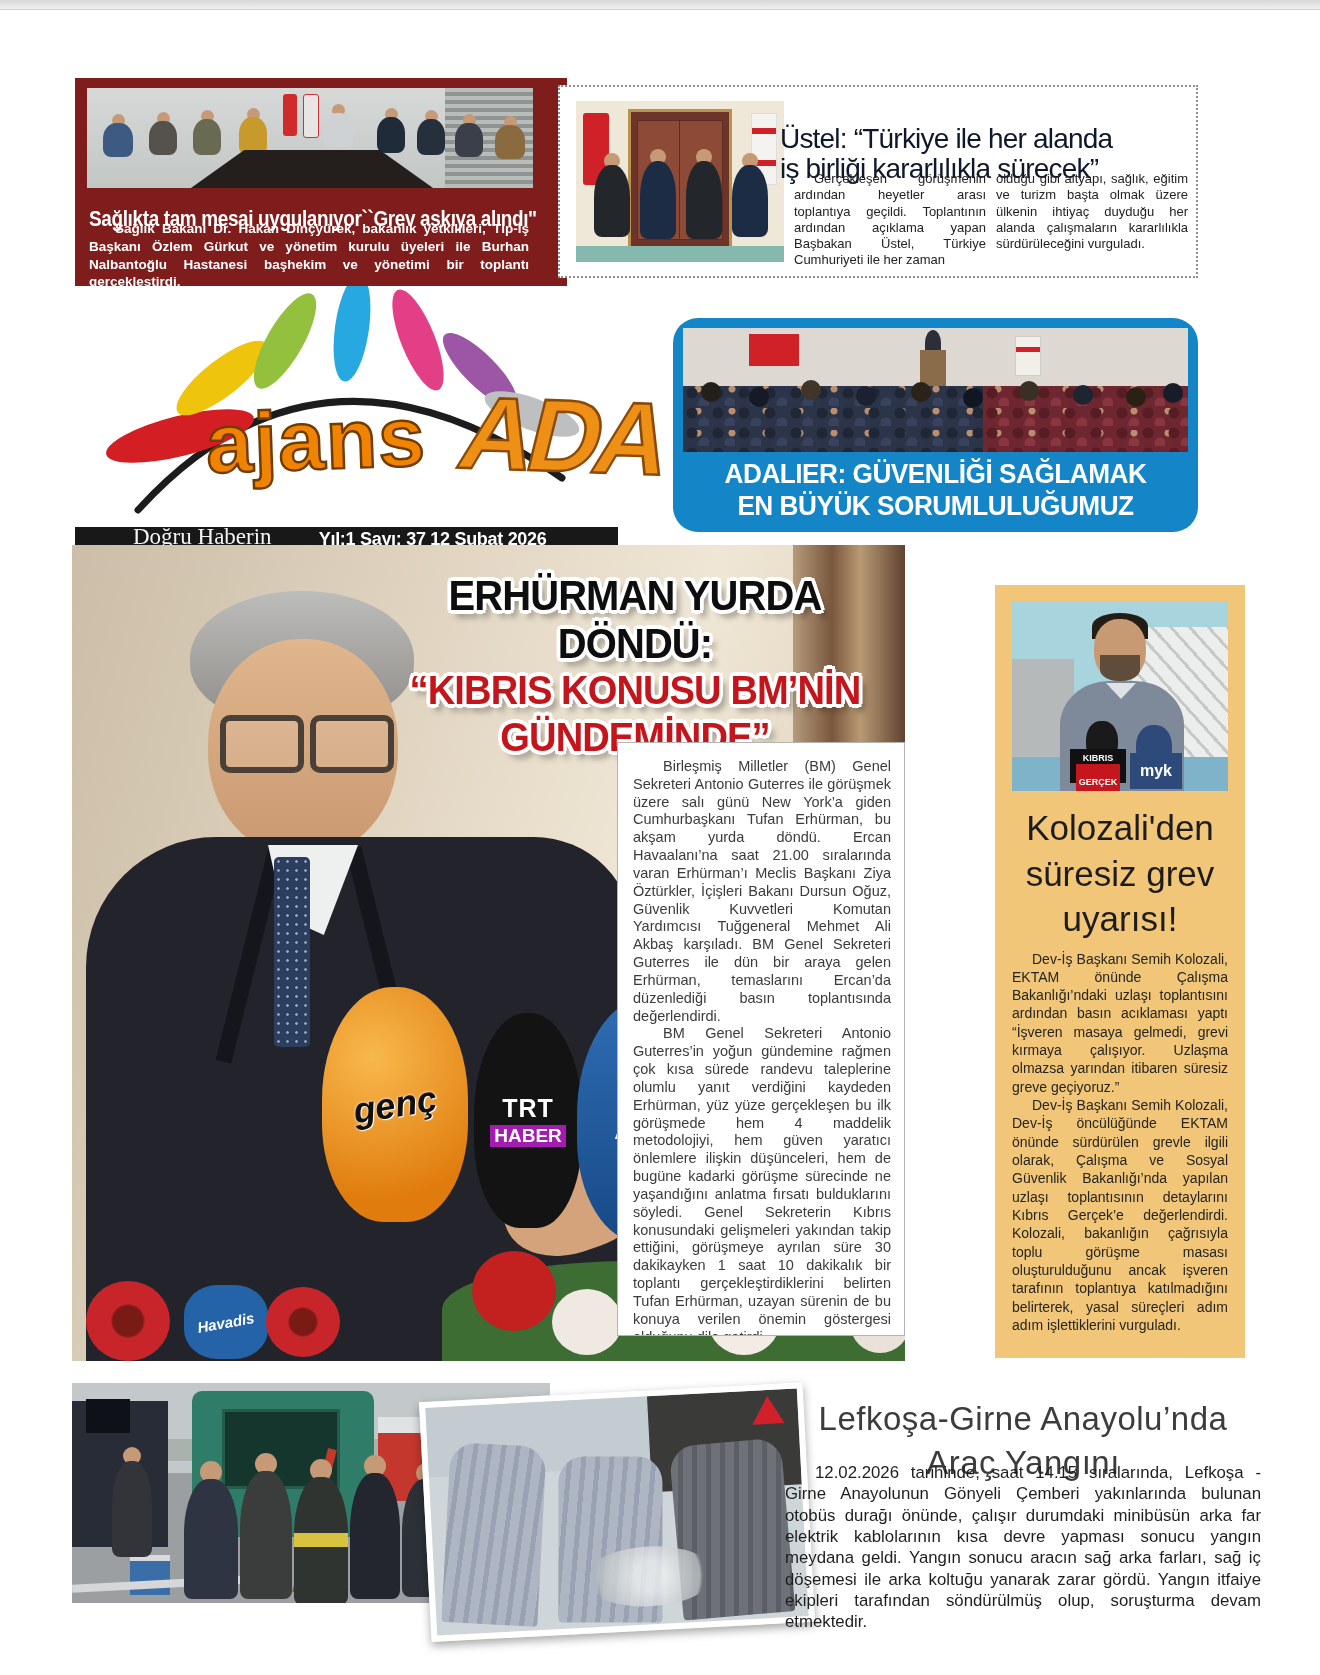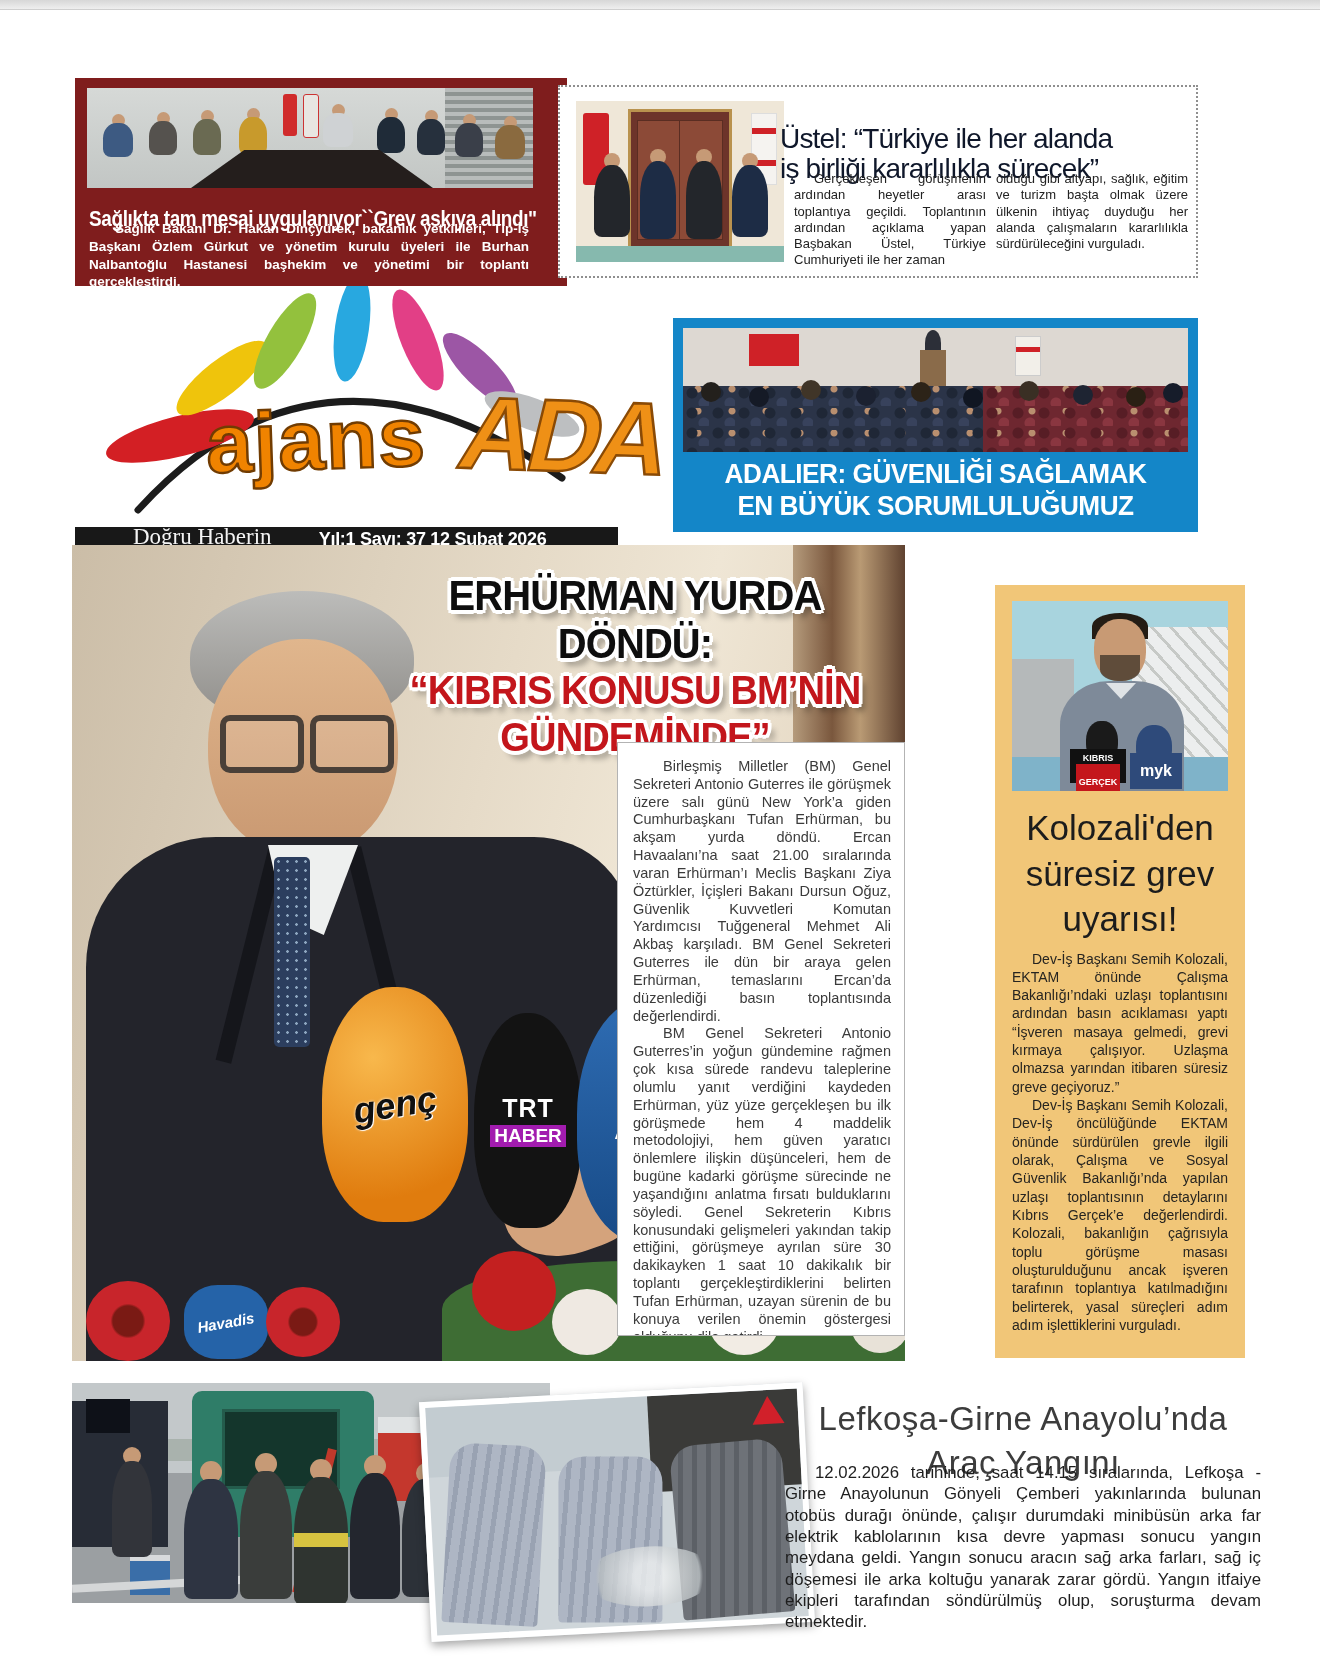--- a/index.html
+++ b/index.html
@@ -57,21 +57,21 @@
               color:#f08300;-webkit-text-stroke:2.5px #713c02;letter-spacing:1px;transform:rotate(-2deg);}
   .logo-ada{position:absolute;left:462px;top:378px;font-size:102px;font-weight:bold;
             color:#ef9016;-webkit-text-stroke:2.5px #8a4a05;letter-spacing:-6px;
             transform:skewX(-12deg) rotate(2deg);}
   .blackbar{position:absolute;left:75px;top:527px;width:543px;height:45px;background:#181818;
             display:flex;align-items:center;}
   .tagline{font-family:"Liberation Serif",serif;color:#f4f4f4;font-size:23px;margin-left:58px;}
   .issue{color:#fff;font-weight:bold;font-size:18px;margin-left:auto;margin-right:12px;letter-spacing:-.3px;}
 
   
-  .blue-box{position:absolute;left:673px;top:318px;width:525px;height:214px;background:#1486c8;}
+  .blue-box{position:absolute;left:673px;top:318px;width:525px;height:214px;background:#1486c8;border-radius:25px;}
   .bb-photo{position:absolute;left:10px;top:10px;width:505px;height:124px;
             background:#ddd8d2;overflow:hidden;}
   .bb-flag1{position:absolute;left:66px;top:6px;width:50px;height:32px;background:#cf2127;}
   .bb-pod{position:absolute;left:237px;top:22px;width:26px;height:46px;background:#8a6b4a;}
   .bb-speaker{position:absolute;left:242px;top:2px;width:16px;height:26px;background:#2c2f38;border-radius:50% 50% 0 0;}
   .bb-flag2{position:absolute;left:332px;top:8px;width:24px;height:38px;background:#f2efe9;border:1px solid #ccc;}
   .bb-flag2 i{position:absolute;left:0;top:10px;width:100%;height:5px;background:#cf2127;}
   .crowd{position:absolute;top:58px;height:66px;}
   .crowdL{left:0;width:300px;background-color:#2b3448;
      background-image:radial-gradient(circle at 9px 7px,#1f2736 5px,transparent 6px),

